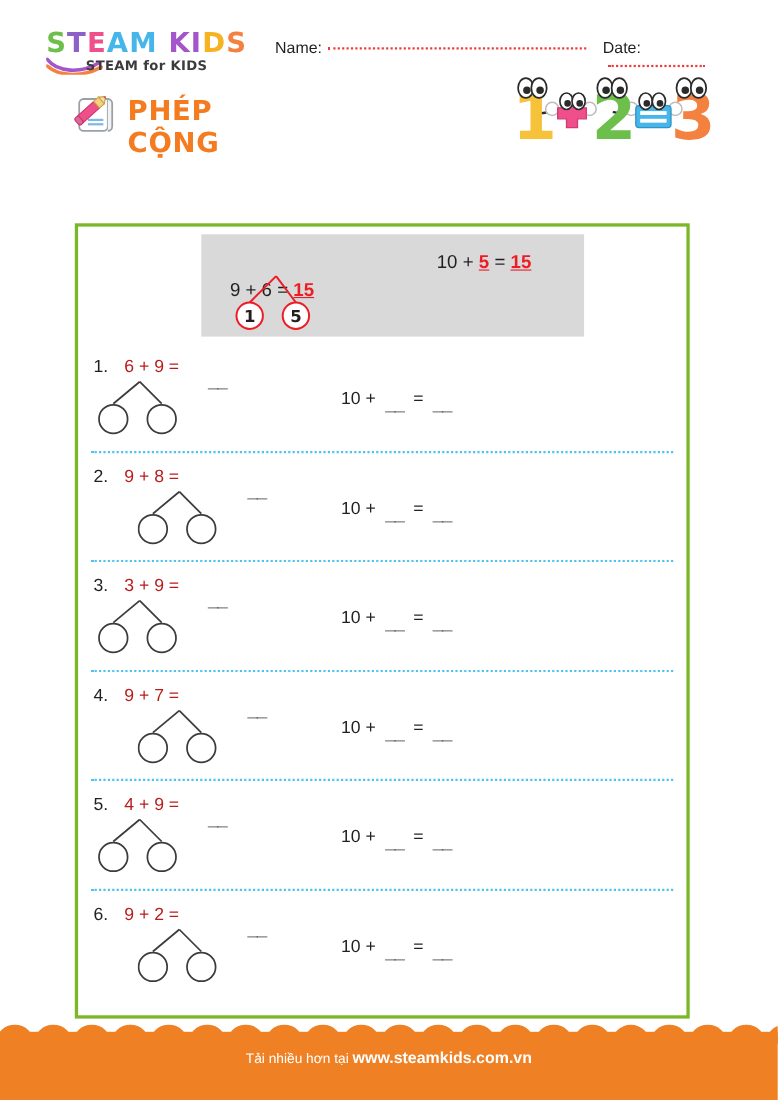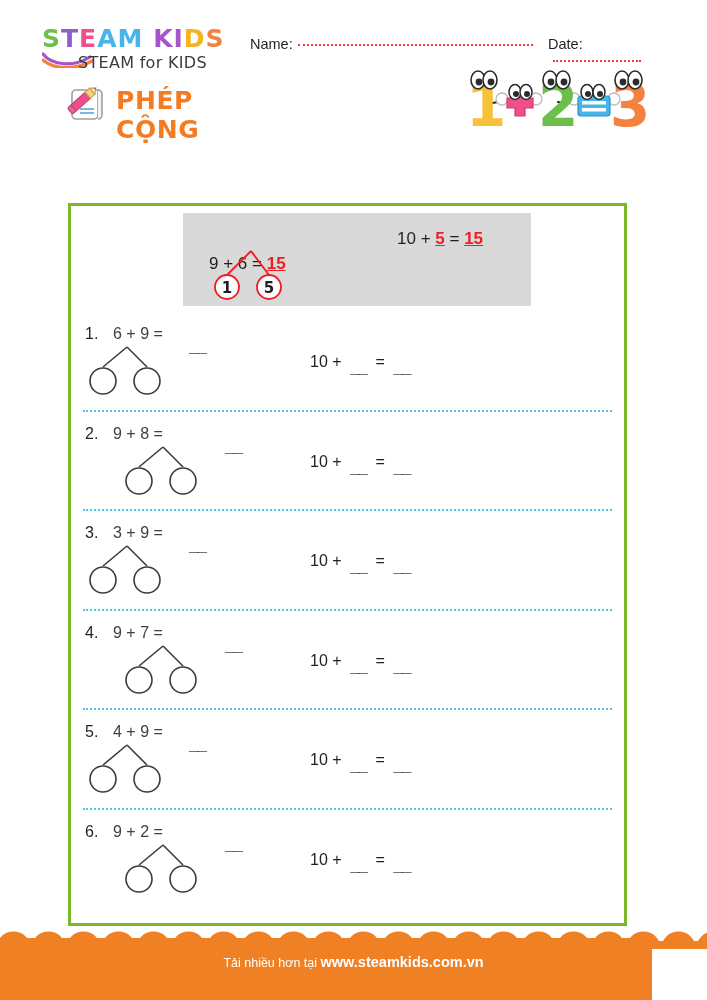--- a/index.html
+++ b/index.html
@@ -10,21 +10,21 @@
     position:relative;overflow:hidden;
     color:#231f20;
   }
   .page{position:absolute;inset:0;}
 
   
   .header{position:absolute;left:0;top:0;width:595px;height:72px;}
   .logo{position:absolute;left:42px;top:26px;width:200px;height:48px;}
   .logo-word{position:absolute;left:0;top:0;font-size:25px;font-weight:bold;letter-spacing:1px;line-height:26px;font-family:"DejaVu Sans", sans-serif;}
   .logo-word span{display:inline-block;}
-  .logo-sub{position:absolute;left:36px;top:27px;font-size:16px;font-weight:normal;color:#3b3b3b;letter-spacing:.3px;font-family:"DejaVu Sans", sans-serif;}
+  .logo-sub{position:absolute;left:36px;top:27px;font-size:12px;font-weight:bold;color:#3b3b3b;letter-spacing:.3px;font-family:"DejaVu Sans", sans-serif;}
   .logo-swoosh{position:absolute;left:0px;top:24px;width:52px;height:18px;}
 
   .namefield{position:absolute;left:250px;top:36px;font-size:14.5px;color:#231f20;}
   .datefield{position:absolute;left:548px;top:36px;font-size:14.5px;color:#231f20;}
   .dotline{display:inline-block;border-bottom:2px dotted #ef3b3b;vertical-align:3px;margin-left:5px;}
   .dotline.name{width:235px;}
   .dotline.date{width:88px;}
 
   
   .title-row{position:absolute;left:64px;top:82px;height:42px;}
@@ -43,29 +43,29 @@
   
   .example{position:absolute;left:112px;top:7px;width:348px;height:93px;background:#d9d9d9;}
   .ex-left{position:absolute;left:26px;top:16px;font-size:17px;color:#231f20;margin-top:25px;}
   .ex-right{position:absolute;left:214px;top:16px;font-size:17px;color:#231f20;text-align:right;}
   .red{color:#ee1c25;font-weight:bold;text-decoration:underline;}
   .ex-tree{position:absolute;left:24px;top:36px;width:88px;height:54px;}
 
   
   .row{position:absolute;left:0;width:553px;height:99px;}
   .rownum{position:absolute;font-size:16px;color:#231f20;}
-  .expr{position:absolute;font-size:16px;color:#404040;white-space:nowrap;}
+  .expr{position:absolute;font-size:16px;color:#b91c1c;white-space:nowrap;}
   .blank{display:inline-block;font-weight:bold;font-size:17px;letter-spacing:-1px;}
   .ans-blank{position:absolute;font-size:17px;font-weight:bold;letter-spacing:-1px;color:#231f20;}
   .tree{position:absolute;width:76px;height:56px;}
   .right-expr{position:absolute;font-size:16px;color:#231f20;white-space:nowrap;}
   .sep{position:absolute;left:12px;width:529px;height:0;border-top:2px dotted #4ec3f0;}
 
   
-  .footer{position:absolute;left:0;bottom:0;width:652px;height:62px;background:#ef8023;}
+  .footer{position:absolute;left:0;bottom:0;width:707px;height:62px;background:#ef8023;}
   .scallop{position:absolute;left:0;top:-9px;width:707px;height:20px;}
   .foot-line1{position:absolute;left:0;top:16px;width:707px;text-align:center;font-size:12.5px;color:#ffffff;}
   .foot-line1 b{font-size:14.5px;}
   .foot-line2{position:absolute;left:0;top:36px;width:707px;text-align:center;font-size:12px;color:#ffffff;font-style:italic;font-family:"Liberation Serif", serif;}
 </style>
 </head>
 <body>
 
 <div class="page">
 

